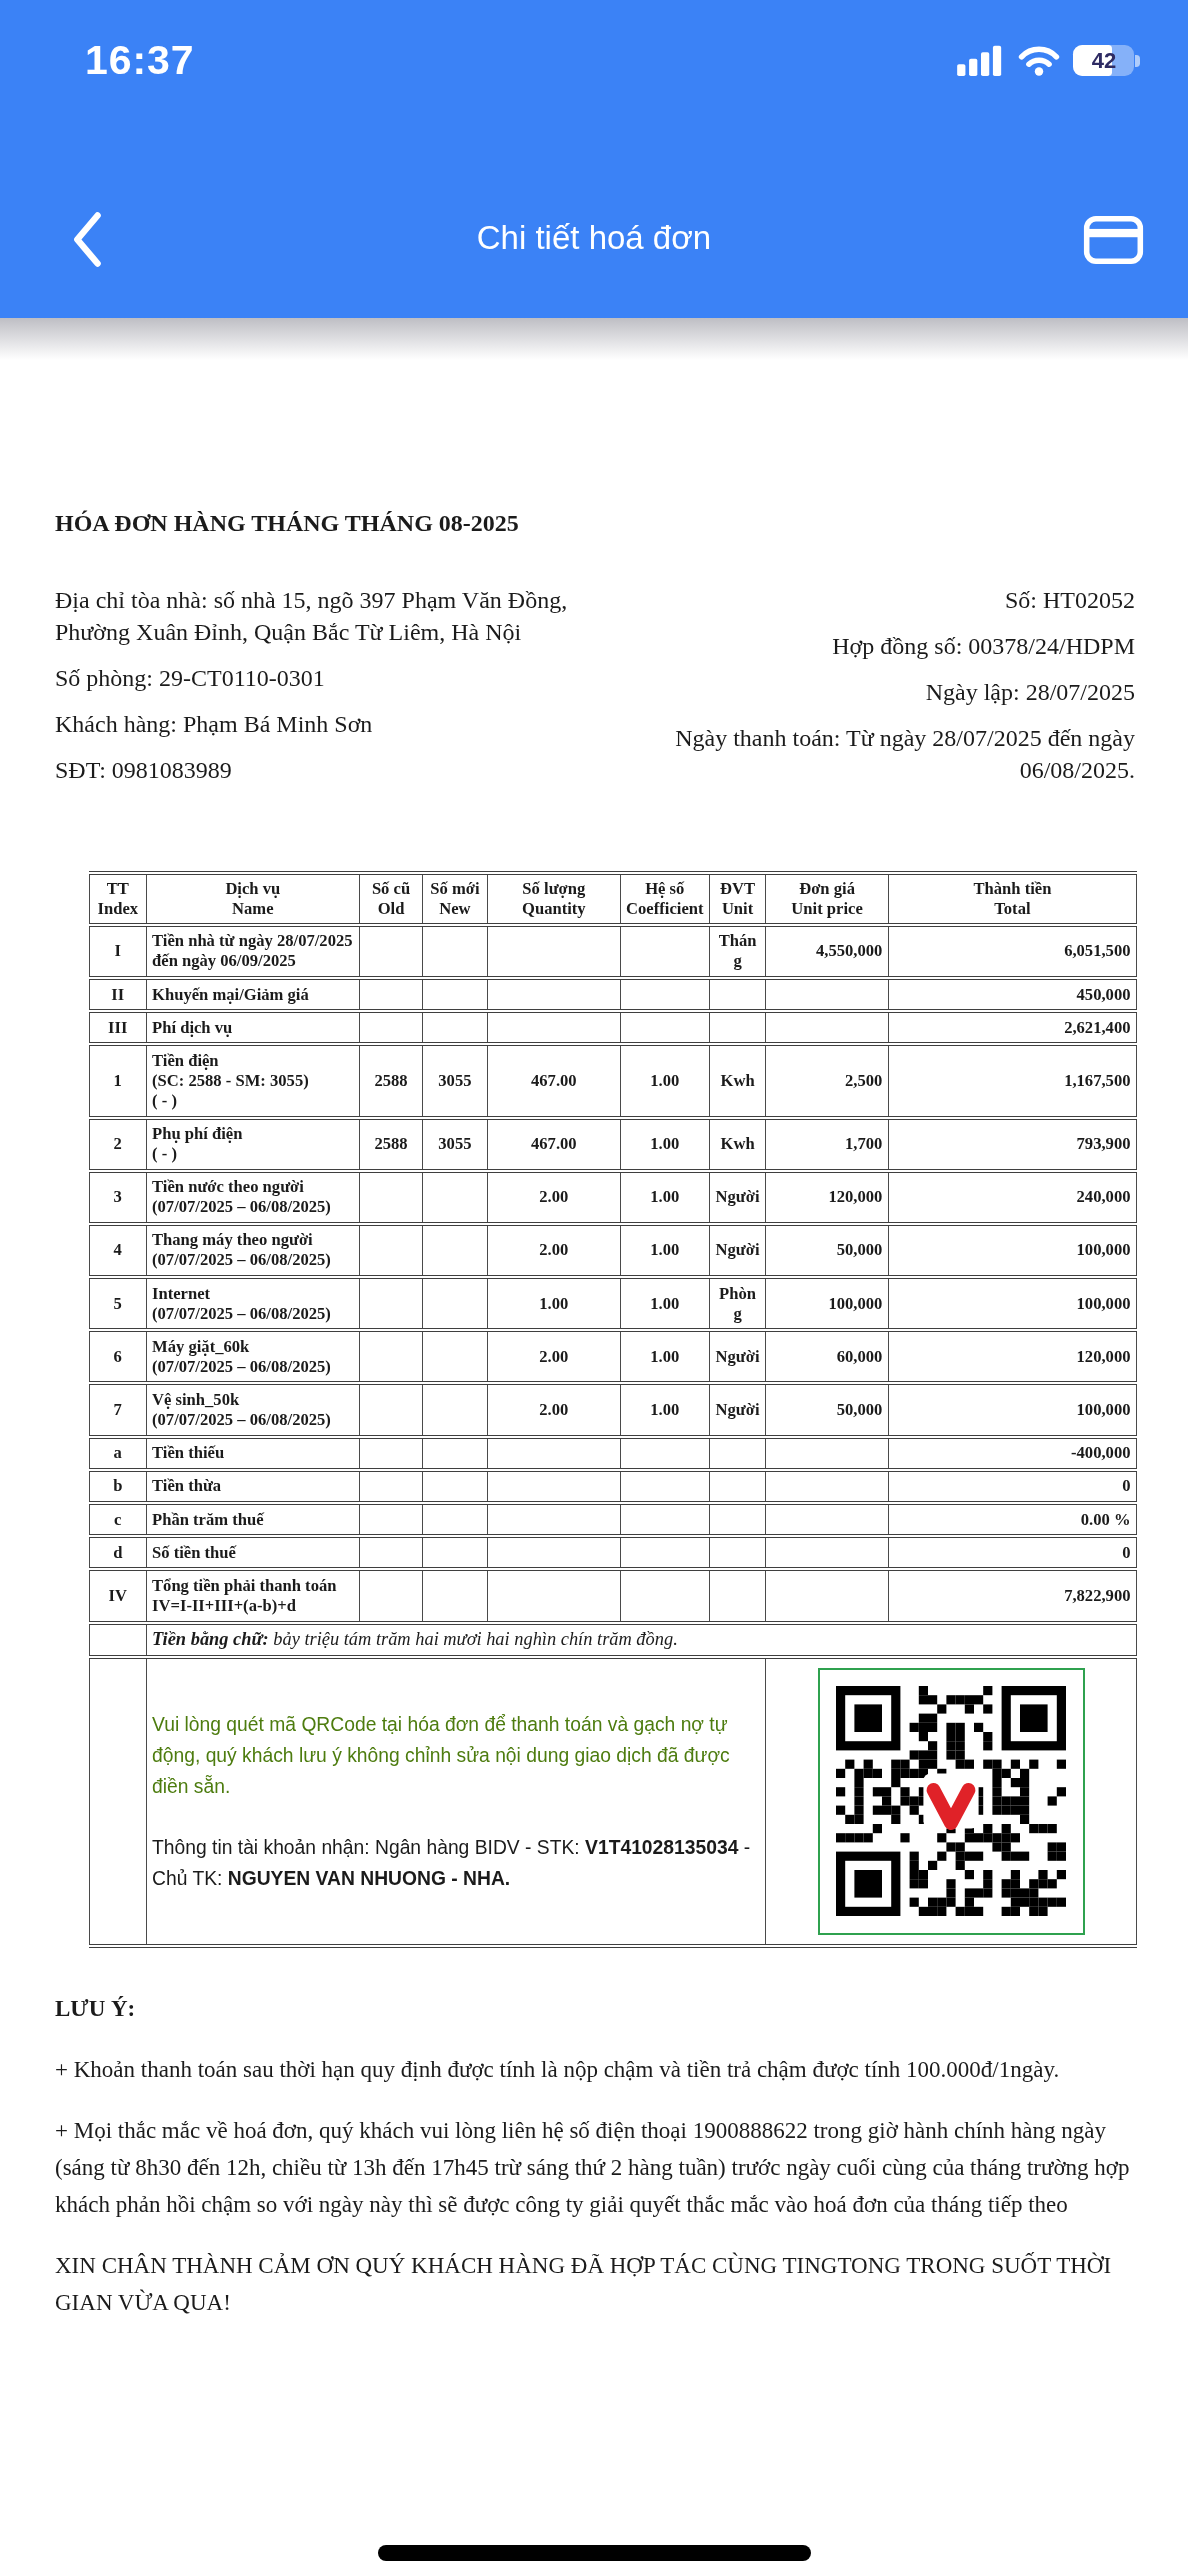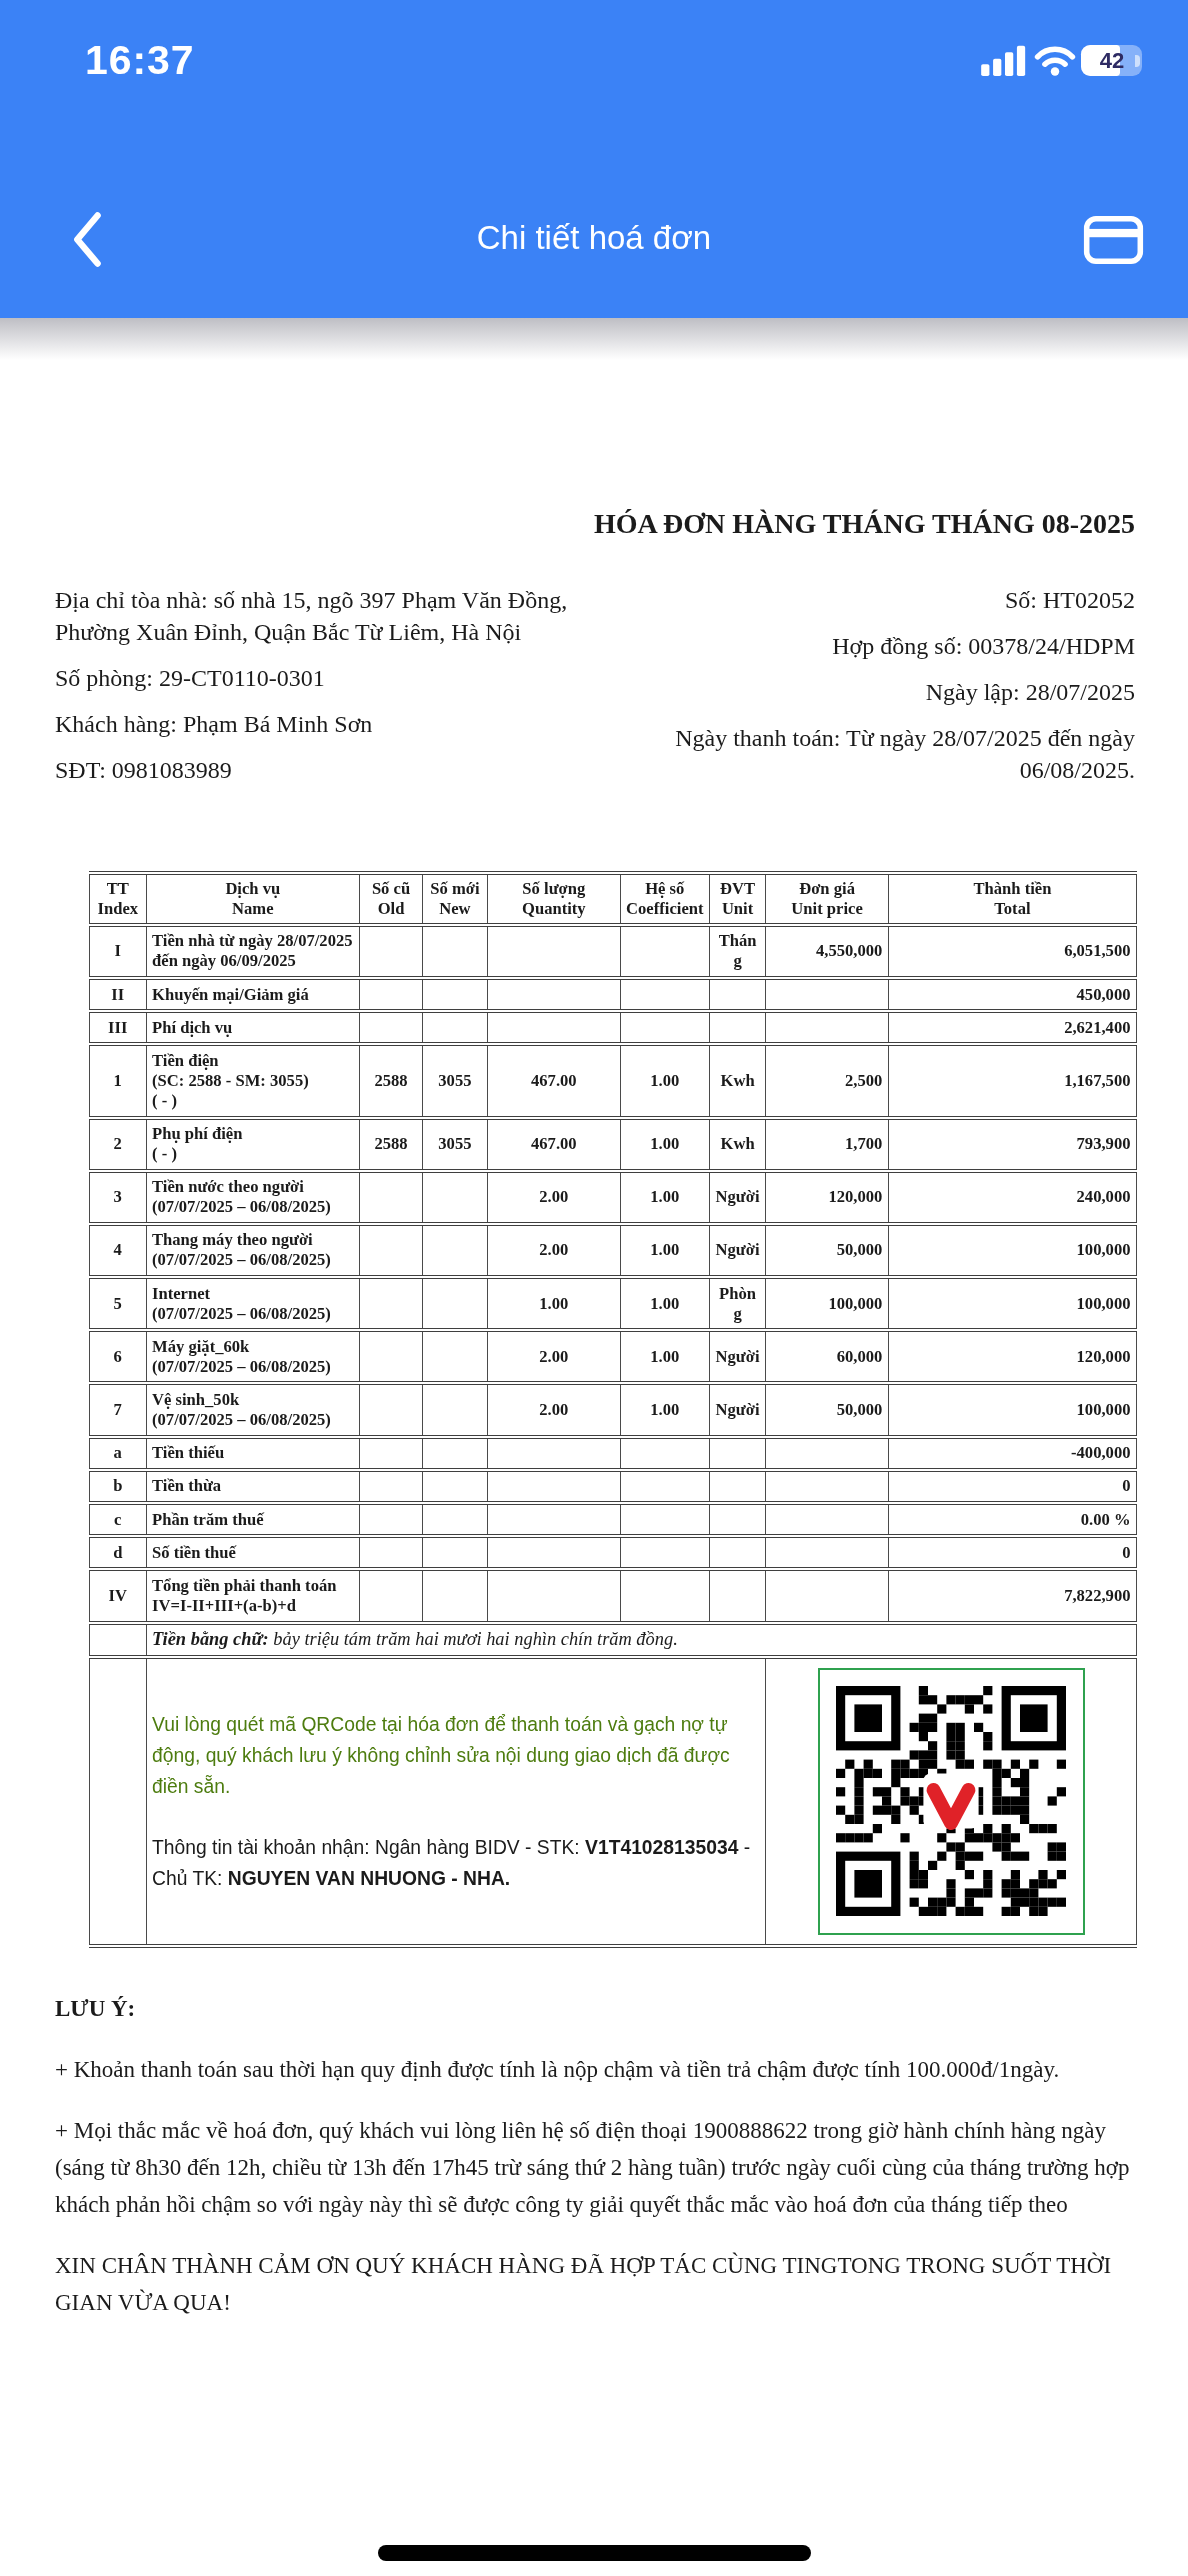--- a/index.html
+++ b/index.html
@@ -7,39 +7,39 @@
        font-family:"Liberation Serif", serif;color:#1b1b1b;}
   .b{font-weight:400}
   .it{font-style:italic}
 
   
   .appbar{position:absolute;top:0;left:0;width:1188px;height:318px;background:#3b82f6;z-index:5}
   .nav-shadow{position:absolute;top:318px;left:0;width:1188px;height:42px;
       background:linear-gradient(to bottom, rgba(40,40,60,.30), rgba(40,40,60,0));}
   .status-time{position:absolute;top:37px;left:85px;color:#fff;
       font:700 41px "Liberation Sans", sans-serif;letter-spacing:0.9px}
-  .status-icons{position:absolute;top:44px;right:48px;display:flex;align-items:center;gap:4px}
+  .status-icons{position:absolute;top:44px;right:48px;display:flex;align-items:center;gap:12px}
   .batt{position:relative;width:61px;height:31px;border-radius:9.2px;background:rgba(255,255,255,.38)}
   .batt-fill{position:absolute;left:0;top:0;height:31px;width:39px;background:#fff;border-radius:9.2px 3.7px 3.7px 9.2px}
   .batt-num{position:absolute;inset:0;display:flex;align-items:center;justify-content:center;
       font:700 22px "Liberation Sans", sans-serif;color:#2e2b63}
   .batt-nub{width:4.6px;height:12px;background:rgba(255,255,255,.6);border-radius:0 3.7px 3.7px 0;margin-left:-11px}
   .back-btn{position:absolute;left:68px;top:210px;width:37px;height:59px}
   .nav-title{position:absolute;left:0;right:0;top:219px;text-align:center;color:#fff;
       font:500 33px "Liberation Sans", sans-serif}
   .nav-action{position:absolute;right:44px;top:214px;width:61px;height:52px}
 
   
   .doc{position:absolute;top:318px;left:0;width:1188px;padding:0 53px 0 55px;box-sizing:border-box}
   .doc-header{display:flex;margin-top:180px;align-items:flex-start}
   .brand{display:flex;align-items:flex-start;width:304px;flex:0 0 auto}
   .brand-text{margin-left:11px;margin-top:9.2px;color:#2b2b6b;
       font:700 31px/31px "Liberation Sans", sans-serif;letter-spacing:0}
   .brand-text sup{font-size:13px}
-  .inv-title{flex:1;text-align:right;font-weight:700;font-size:28px;line-height:37px;padding-top:7.4px}
+  .inv-title{flex:1;font-weight:700;font-size:24px;line-height:37px;padding-top:7.4px}
 
   .info{display:flex;margin-top:42px}
   .info-col-left{width:553px;flex:0 0 auto}
   .info-col-right{flex:1;text-align:right}
   .info-line{font-size:24px;line-height:32px;margin-bottom:14px}
 
   
   table.inv{border-collapse:collapse;table-layout:fixed;width:1048px;margin:71px 0 0 34px;
       border-bottom:4.6px double #3f3f3f;font-size:16.6px;font-weight:700}
   table.inv td, table.inv th{border-left:1.8px solid #4a4a4a;border-right:1.8px solid #4a4a4a;

